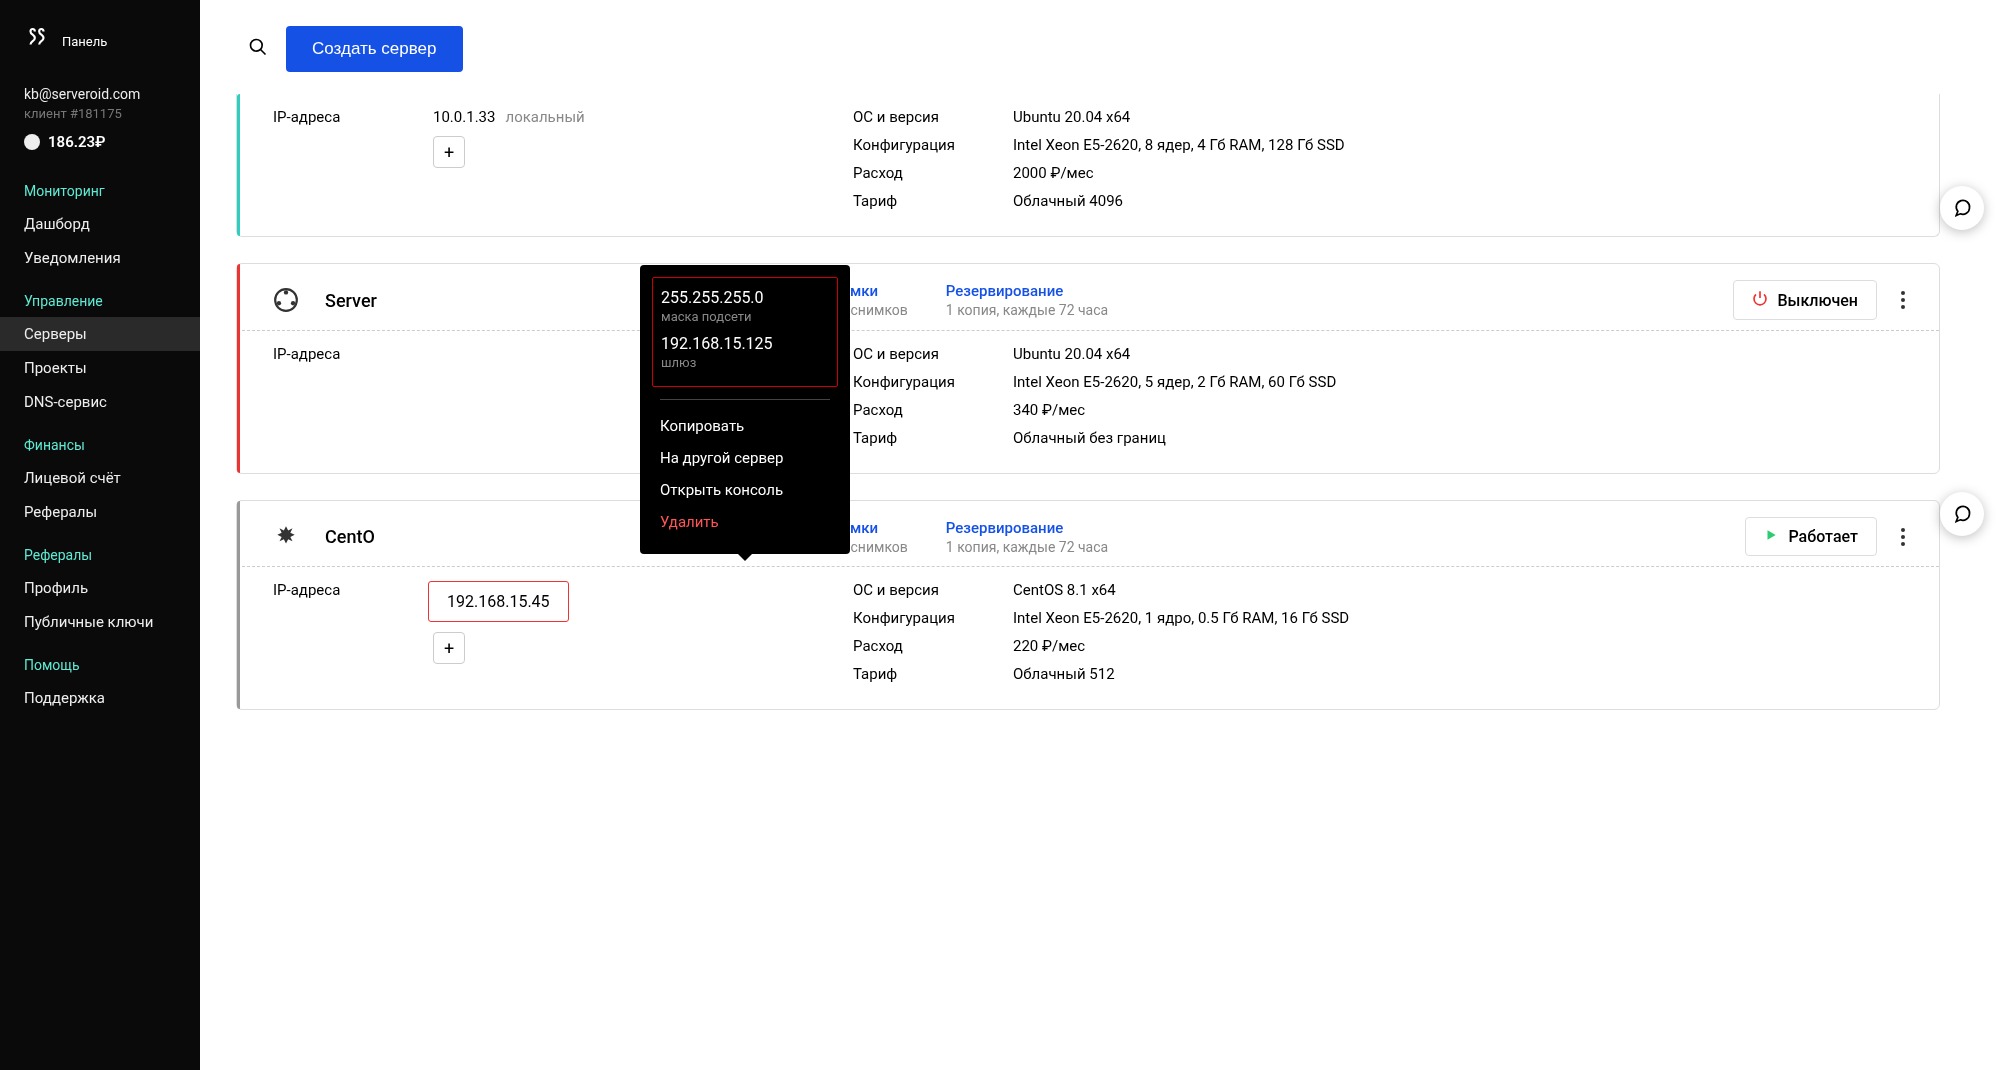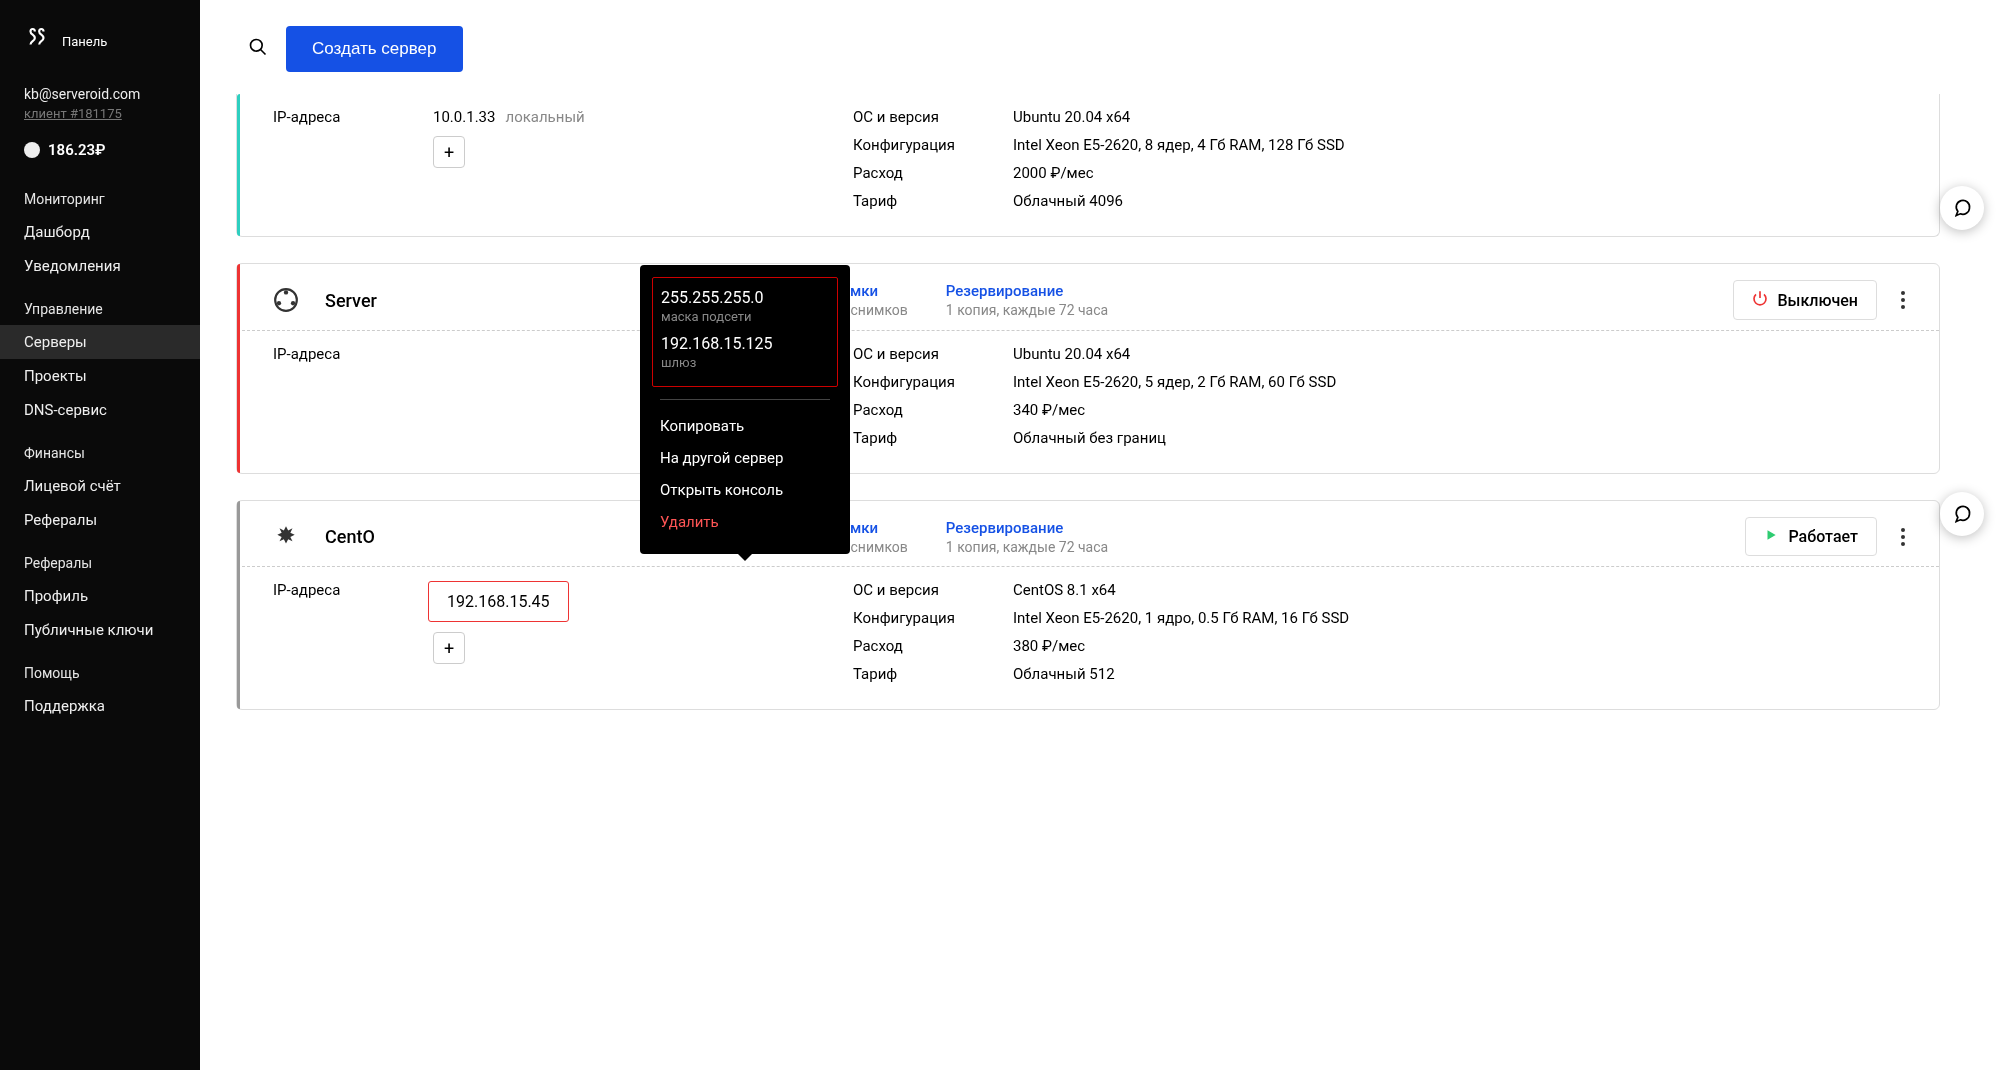--- a/index.html
+++ b/index.html
@@ -6,25 +6,25 @@
 body { font-family: -apple-system, BlinkMacSystemFont, "Segoe UI", Roboto, sans-serif; background: #fff; color: #000; font-size: 15px; overflow-x: hidden; }
 .layout { display: flex; min-height: 100vh; }
 
 
 .sidebar { width: 200px; background: #0a0a0a; color: #fff; flex-shrink: 0; padding-top: 18px; }
 .brand { display: flex; align-items: center; gap: 12px; padding: 8px 24px 24px; }
 .brand-logo svg { width: 26px; height: 26px; stroke: #fff; fill: none; }
 .brand-title { font-weight: 400; font-size: 13px; }
 .account { padding: 6px 24px 14px; }
 .account-email { font-size: 14px; color: #eee; margin-bottom: 4px; }
-.account-client { font-size: 13px; color: #777; margin-bottom: 20px; text-decoration: underline; }
+.account-client { font-size: 13px; color: #777; margin-bottom: 12px; }
 .balance { display: flex; align-items: center; gap: 8px; font-size: 15px; font-weight: 600; }
 .coin { width: 16px; height: 16px; border-radius: 50%; background: #eee; }
 .nav-section { padding: 10px 0 0; }
-.nav-heading { color: #e5e5e5; font-size: 14px; padding: 8px 24px; }
+.nav-heading { color: #5eead4; font-size: 14px; padding: 8px 24px; }
 .nav-item { display: block; padding: 8px 24px; color: #eee; text-decoration: none; font-size: 15px; cursor: pointer; }
 .nav-item.active { background: #2a2a2a; }
 
 
 .main { flex: 1; position: relative; overflow: hidden; }
 .topbar { display: flex; align-items: center; padding: 26px 60px 22px 48px; gap: 18px; }
 .search-icon svg { width: 20px; height: 20px; }
 .search-input { border: none; outline: none; font-size: 18px; color: #444; flex: 1; background: transparent; }
 .search-input::placeholder { color: #888; }
 .create-btn { background: #1551e5; color: #fff; border: none; border-radius: 4px; padding: 13px 26px; font-size: 17px; font-weight: 400; cursor: pointer; }
@@ -282,21 +282,21 @@
             <div class="row">
                 <span class="label">ОС и версия</span>
                 <span class="value">CentOS 8.1 x64</span>
               </div>
             <div class="row">
                 <span class="label">Конфигурация</span>
                 <span class="value">Intel Xeon E5-2620, 1 ядро, 0.5 Гб RAM, 16 Гб SSD</span>
               </div>
             <div class="row">
                 <span class="label">Расход</span>
-                <span class="value">380 ₽/мес</span>
+                <span class="value">220 ₽/мес</span>
               </div>
             <div class="row">
                 <span class="label">Тариф</span>
                 <span class="value">Облачный 512</span>
               </div>
           </div>
         </div>
       </div>
     </div>
 

